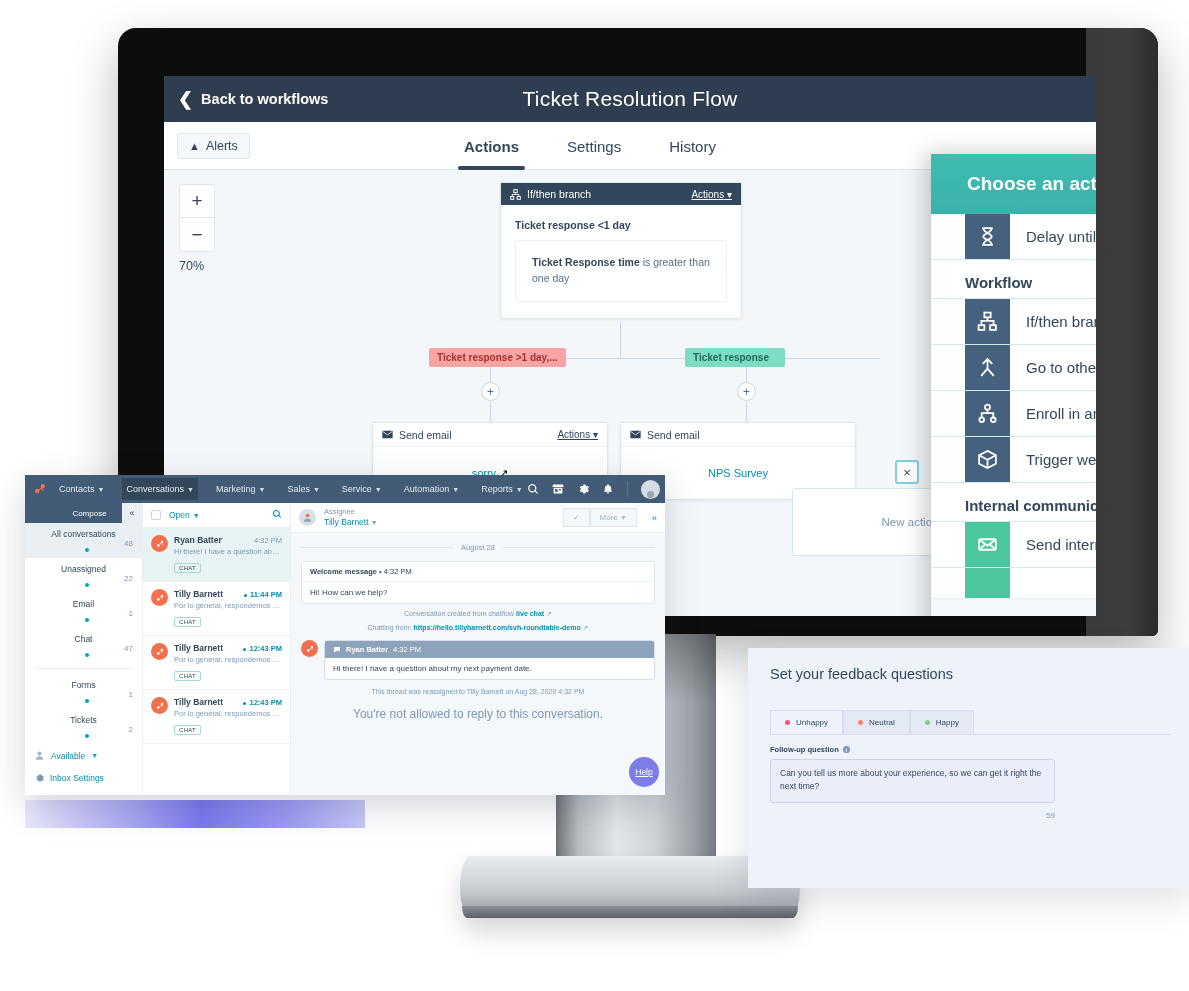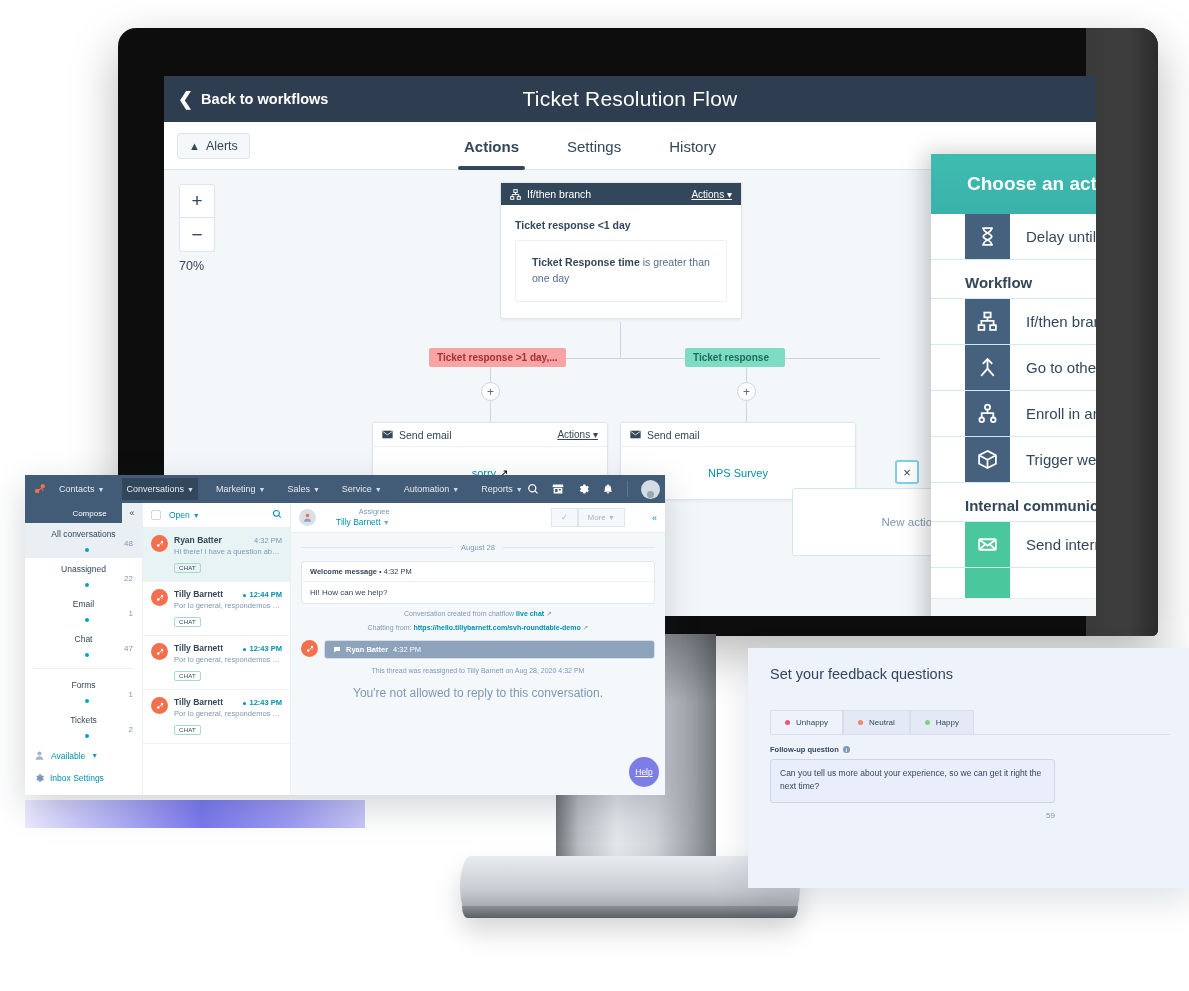--- a/index.html
+++ b/index.html
@@ -247,21 +247,21 @@
   .udot{ display:inline-block; width:3px; height:3px; border-radius:50%; background:#0091ae; margin-right:3px; vertical-align:middle; }
   .conv-prev{ font-size:7.5px; color:#7c98b6; white-space:nowrap; overflow:hidden; text-overflow:ellipsis; margin-top:2px; }
   .chat-tag{
     display:inline-block; margin-top:3px; border:1px solid #a8d8cf; border-radius:2px;
     font-size:6px; padding:1px 4px; color:#33475b; letter-spacing:.3px;
   }
 
   .ib-thread{ flex:1; background:#f5f8fa; position:relative; overflow:hidden; }
   .th-head{
     height:30px; background:#fff; border-bottom:1px solid #eaeff4;
-    display:flex; align-items:center; padding:0 8px; gap:20px;text-align:right;
+    display:flex; align-items:center; padding:0 8px; gap:8px;
   }
   .th-assign{ font-size:7.5px; color:#7c98b6; line-height:1.35; }
   .th-assign b{ color:#0091ae; font-size:8.5px; font-weight:normal; }
   .th-btns{ margin-left:auto; display:flex; }
   .th-b{
     border:1px solid #dfe5ec; background:#f5f8fa; font-size:8px; color:#a3b4c5;
     padding:4px 9px; cursor:pointer;
   }
   .th-collapse{ margin-left:7px; color:#0091ae; font-size:9px; cursor:pointer; }
   .th-body{ padding:8px 10px; }
@@ -687,21 +687,21 @@
                   <circle cx="14" cy="6" r="2.4"></circle>
                   <circle cx="6.5" cy="13" r="2.6"></circle>
                   <path d="M12.6 7.8 8.4 11.2" stroke="#fff" stroke-width="1.3"></path>
                   <path d="M14 8.6v3.6" stroke="#fff" stroke-width="1.2"></path>
                 </g>
               </svg>
           </div>
           <div class="conv-main">
             <div class="conv-top">
               <span class="conv-name">Tilly Barnett</span>
-              <span class="conv-time unread"><span class="udot"></span><span>12:44 PM</span></span>
+              <span class="conv-time unread"><span class="udot"></span><span>11:44 PM</span></span>
             </div>
             <div class="conv-prev">Por lo general, respondemos en u...</div>
             <div class="chat-tag">CHAT</div>
           </div>
         </div>
 
         <div class="conv">
           <div class="hs-av">
             <svg width="10" height="10" viewBox="0 0 20 20">
                 <g fill="#fff">
@@ -796,20 +796,21 @@
                 </svg>
             </div>
             <div class="bubble">
               <div class="bubble-hd">
                 <svg width="8" height="8" viewBox="0 0 16 16">
                     <path d="M2 2h12v8H6l-4 3V2z" fill="#fff"></path>
                   </svg>
                 <b>Ryan Batter</b>
                 <span>4:32 PM</span>
               </div>
+              <div class="bubble-bd">Hi there! I have a question about my next payment date.</div>
             </div>
           </div>
 
           <div class="note">This thread was reassigned to Tilly Barnett on Aug 28, 2020 4:32 PM</div>
           <div class="note2">You're not allowed to reply to this conversation.</div>
         </div>
 
         <div class="help-pill">Help</div>
       </div>
     </div>

